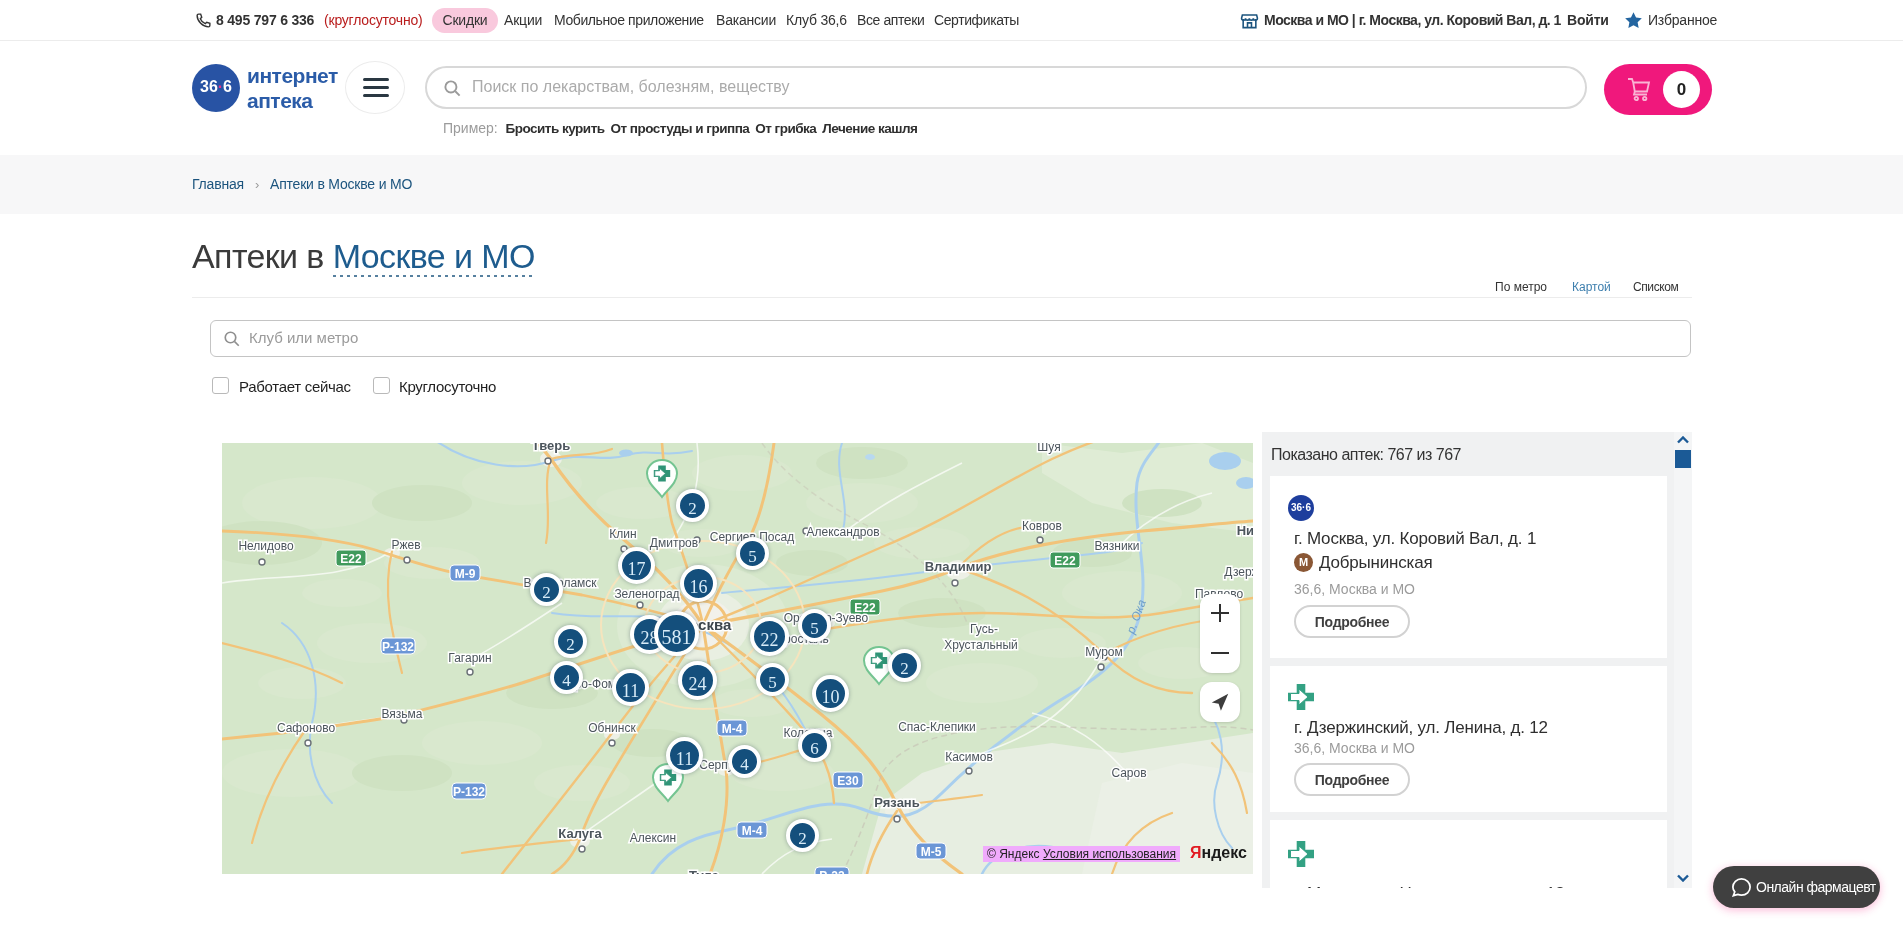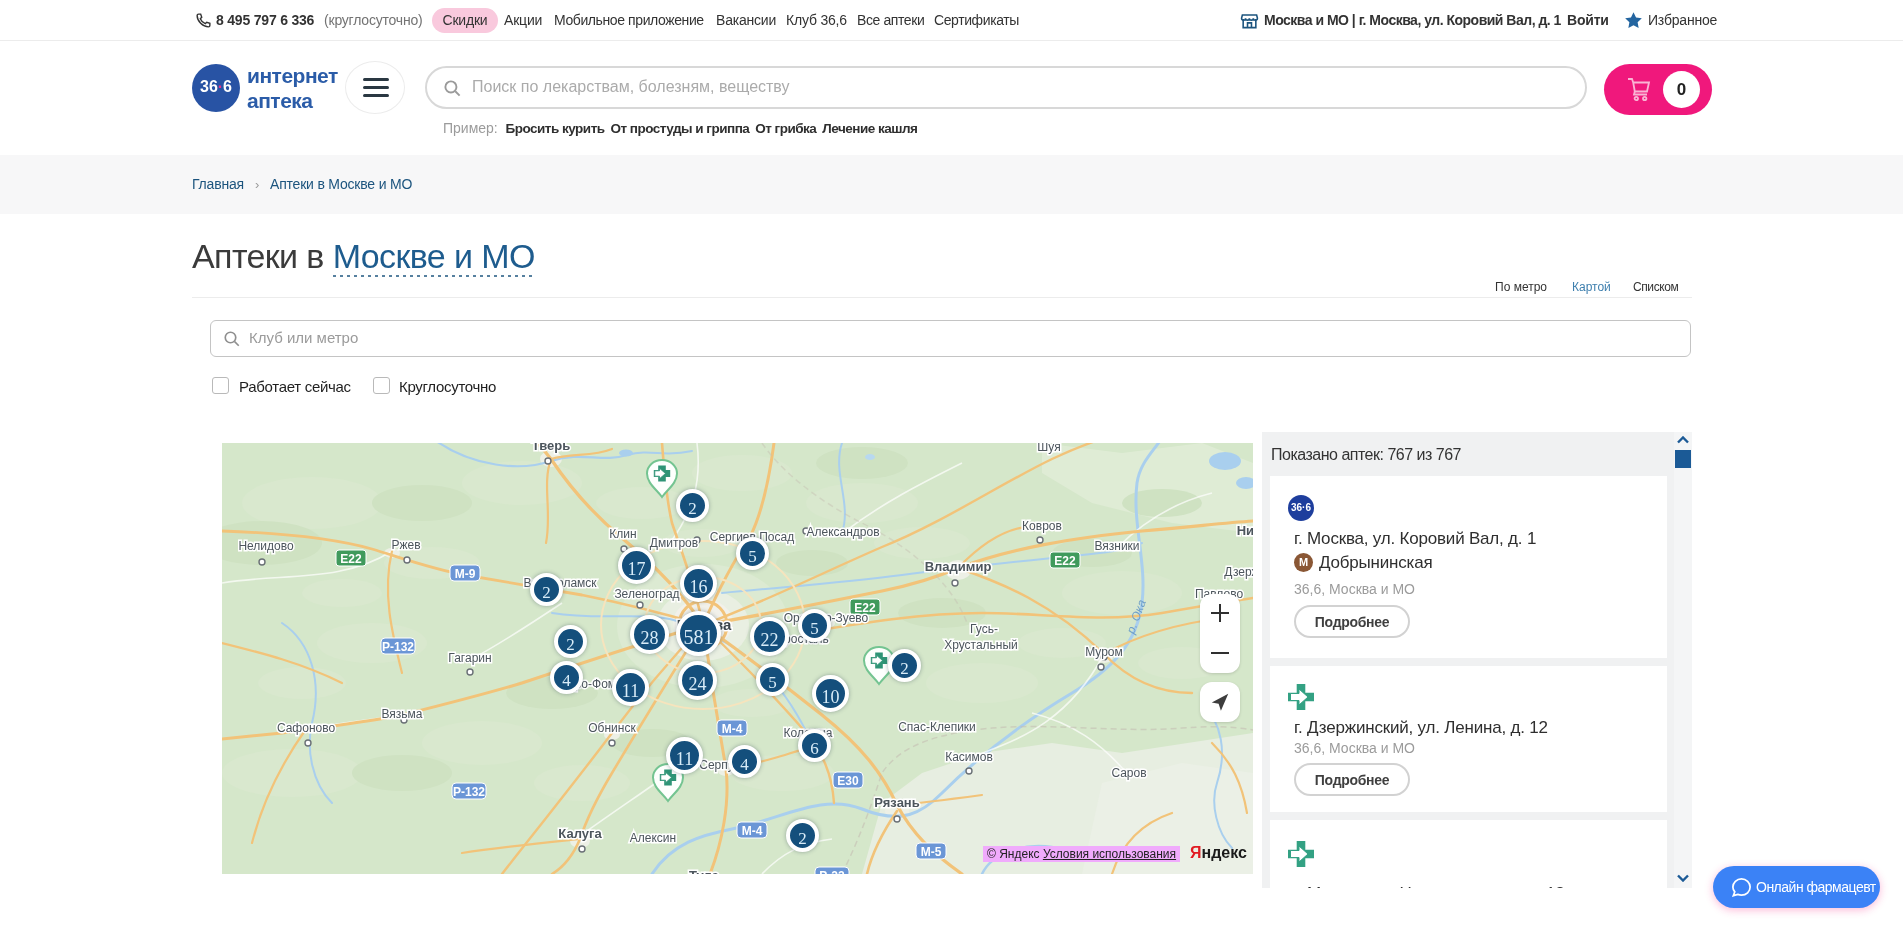--- a/index.html
+++ b/index.html
@@ -76,33 +76,33 @@
   .sb-head { position:absolute; left:9px; top:14px; font-size:16px; color:#333; letter-spacing:-0.5px; }
   .card { position:absolute; left:8px; width:397px; background:#fff; }
   .card .addr { position:absolute; left:24px; font-size:17px; color:#2f2f2f; letter-spacing:-0.2px; white-space:nowrap; }
   .card .gray { position:absolute; left:24px; font-size:14px; color:#9b9b9b; }
   .btn-more { position:absolute; left:24px; width:116px; height:33px; border:2px solid #d2d2d2; border-radius:17px;
     text-align:center; line-height:30px; font-size:14px; font-weight:bold; color:#3f3f3f; background:#fff; letter-spacing:-0.3px; }
   .sbar { position:absolute; left:412px; top:0; width:18px; height:456px; background:#f4f5f6; }
   .sbar .thumb { position:absolute; left:1px; top:18px; width:16px; height:18px; background:#1b5a96; }
 
   
-  .chat { position:absolute; left:1713px; top:866px; width:167px; height:42px; border-radius:21px; background:#3b82f6;
+  .chat { position:absolute; left:1713px; top:866px; width:167px; height:42px; border-radius:21px; background:#404040;
     box-shadow:0 2px 8px rgba(246,25,126,.3); color:#fff; }
   .chat span { position:absolute; left:43px; top:13px; font-size:14px; letter-spacing:-0.5px; white-space:nowrap; }
 </style>
 </head>
 <body>
 
 <div class="topbar">
   <svg class="abs" style="left:195px;top:12px" width="17" height="17" viewBox="0 0 24 24" fill="none" stroke="#333" stroke-width="2">
     <path d="M5 3 C4 3 3 4 3 5 C3 13 11 21 19 21 C20 21 21 20 21 19 L21 16 L16.5 14.5 L14.5 16.5 C12 15.5 8.5 12 7.5 9.5 L9.5 7.5 L8 3 Z"></path>
   </svg>
   <div class="item tb-bold" style="left:216px">8 495 797 6 336</div>
-  <div class="item" style="left:324px;color:#737373">(круглосуточно)</div>
+  <div class="item" style="left:324px;color:#b91c1c">(круглосуточно)</div>
   <div class="pill-sale">Скидки</div>
   <div class="item" style="left:504px">Акции</div>
   <div class="item" style="left:554px;letter-spacing:-0.4px">Мобильное приложение</div>
   <div class="item" style="left:716px">Вакансии</div>
   <div class="item" style="left:786px">Клуб 36,6</div>
   <div class="item" style="left:857px;letter-spacing:-0.4px">Все аптеки</div>
   <div class="item" style="left:934px;letter-spacing:-0.4px">Сертификаты</div>
   <svg class="abs" style="left:1240px;top:11px" width="19" height="19" viewBox="0 0 24 24" fill="none" stroke="#1c547e" stroke-width="2">
     <path d="M4 10 L4 21 L20 21 L20 10"></path>
       <path d="M3 5 L21 5 L22 9 C22 10.5 20.8 11.5 19.3 11.5 C17.9 11.5 16.8 10.5 16.8 9 C16.8 10.5 15.7 11.5 14.3 11.5 C12.9 11.5 11.8 10.5 11.8 9 C11.8 10.5 10.9 11.5 9.5 11.5 C8.1 11.5 7 10.5 7 9 C7 10.5 6 11.5 4.6 11.5 C3.1 11.5 2 10.5 2 9 Z"></path>
@@ -365,21 +365,21 @@
         <path fill="#2f9476" d="M12.2 6.5 H19.8 V10.9 H24.2 V18.1 H19.8 V22.5 H12.2 V18.1 H7.8 V10.9 H12.2 Z"></path>
         <path fill="#fff" stroke="#2f9476" stroke-width="0.8" d="M8.8 11.8 H13.5 V9.3 L19.5 14.5 L13.5 19.7 V17.2 H8.8 Z"></path>
       </g>
 </svg>
 <div class="cl" style="left:454px;top:46px;width:33px;height:33px;line-height:32px;font-size:17px">2</div>
 <div class="cl" style="left:514px;top:94px;width:33px;height:33px;line-height:32px;font-size:17px">5</div>
 <div class="cl" style="left:396px;top:104px;width:37px;height:37px;line-height:36px;font-size:18px">17</div>
 <div class="cl" style="left:458px;top:122px;width:37px;height:37px;line-height:36px;font-size:18px">16</div>
 <div class="cl" style="left:308px;top:130px;width:33px;height:33px;line-height:32px;font-size:17px">2</div>
 <div class="cl" style="left:408px;top:172px;width:39px;height:39px;line-height:38px;font-size:18px">28</div>
-<div class="cl" style="left:454px;top:168px;width:45px;height:45px;line-height:44px;font-size:20px">581</div>
+<div class="cl" style="left:432px;top:168px;width:45px;height:45px;line-height:44px;font-size:20px">581</div>
 <div class="cl" style="left:528px;top:174px;width:39px;height:39px;line-height:38px;font-size:18px">22</div>
 <div class="cl" style="left:576px;top:166px;width:33px;height:33px;line-height:32px;font-size:17px">5</div>
 <div class="cl" style="left:332px;top:182px;width:33px;height:33px;line-height:32px;font-size:17px">2</div>
 <div class="cl" style="left:328px;top:218px;width:33px;height:33px;line-height:32px;font-size:17px">4</div>
 <div class="cl" style="left:390px;top:226px;width:37px;height:37px;line-height:36px;font-size:18px">11</div>
 <div class="cl" style="left:456px;top:218px;width:39px;height:39px;line-height:38px;font-size:18px">24</div>
 <div class="cl" style="left:534px;top:220px;width:33px;height:33px;line-height:32px;font-size:17px">5</div>
 <div class="cl" style="left:666px;top:206px;width:33px;height:33px;line-height:32px;font-size:17px">2</div>
 <div class="cl" style="left:590px;top:232px;width:37px;height:37px;line-height:36px;font-size:18px">10</div>
 <div class="cl" style="left:576px;top:286px;width:33px;height:33px;line-height:32px;font-size:17px">6</div>

